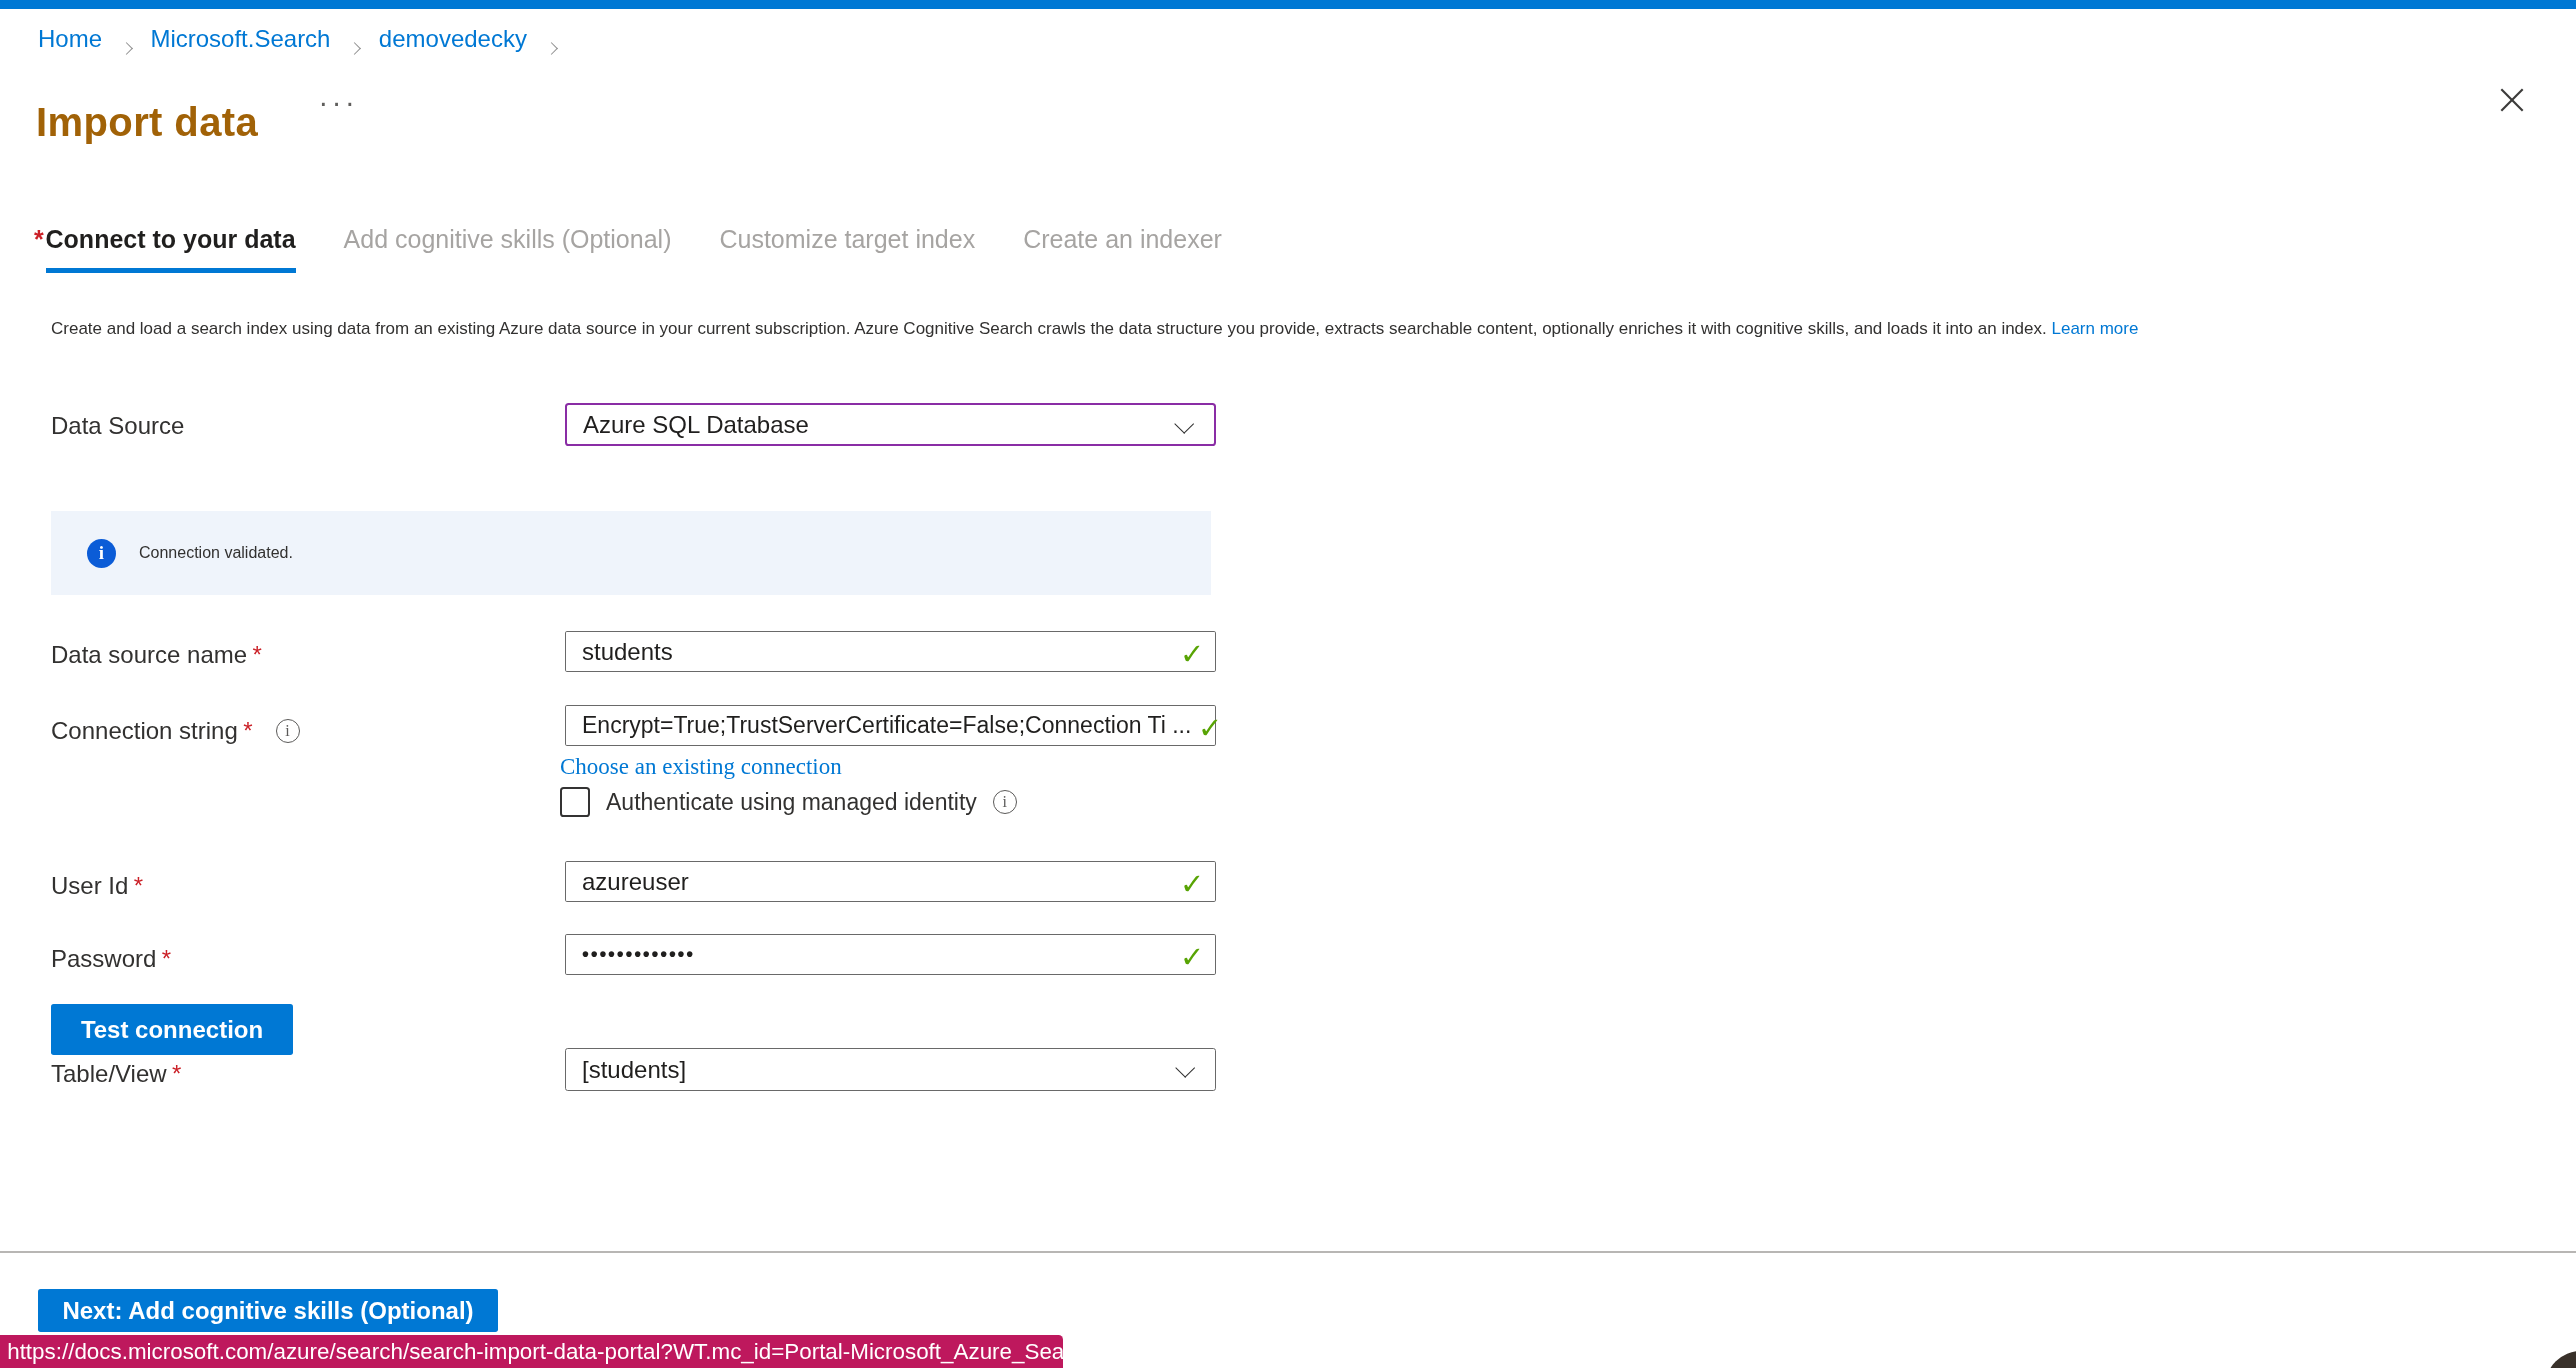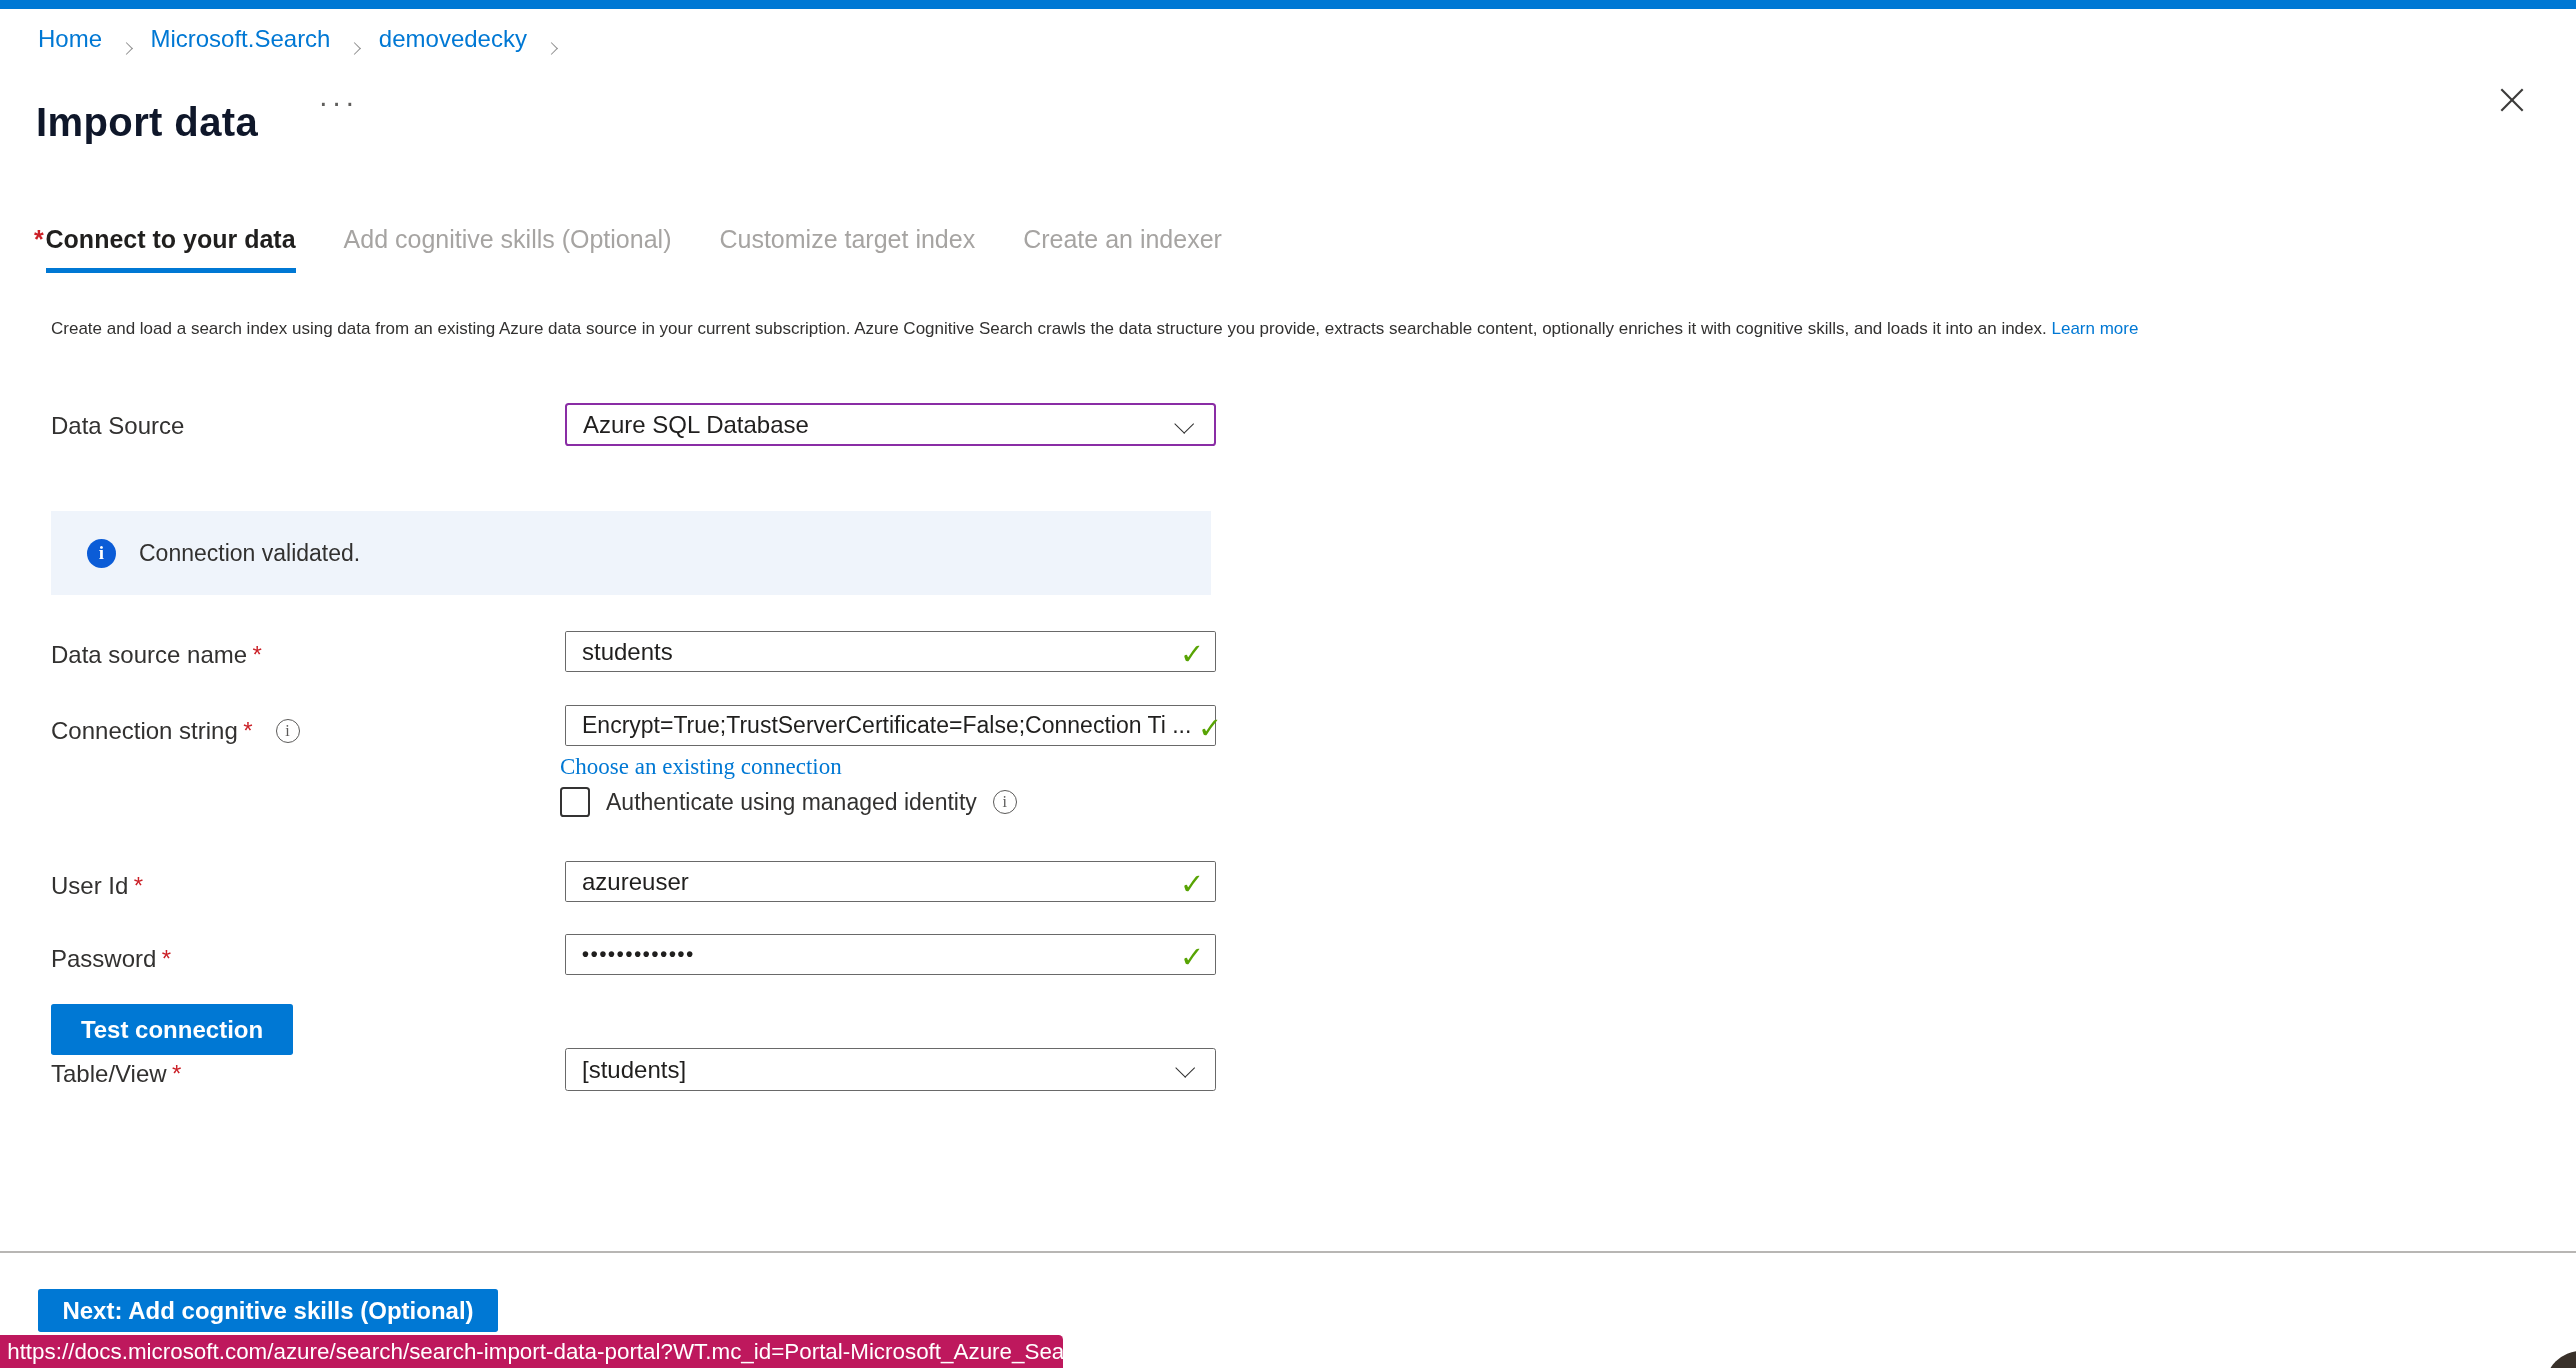--- a/index.html
+++ b/index.html
@@ -7,21 +7,21 @@
     position:relative;width:2576px;height:1369px;overflow:hidden;background:#ffffff;
     font-family:"Liberation Sans","DejaVu Sans",sans-serif;color:#323130;
   }
   
   .topbar{position:absolute;left:0;top:0;width:2576px;height:9px;background:#0078d4;}
   
   .breadcrumb{position:absolute;left:38px;top:25px;display:flex;align-items:flex-end;gap:19.7px;font-size:24px;}
   .crumb{color:#0078d4;text-decoration:none;cursor:pointer;}
   .crumb-sep{width:8px;height:8px;border-top:1.8px solid #8f8f8f;border-right:1.8px solid #8f8f8f;transform:rotate(45deg);margin-top:1.8px;}
   
-  .page-title{position:absolute;left:36px;top:73px;font-size:40px;font-weight:700;color:#0f172a;letter-spacing:0.4px;}
+  .page-title{position:absolute;left:36px;top:73px;font-size:40px;font-weight:700;color:#a16207;letter-spacing:0.4px;}
   .ellipsis-btn{position:absolute;left:315px;top:82px;border:none;background:none;font-size:29px;color:#5f5e5c;letter-spacing:3.6px;cursor:pointer;padding:3.6px;}
   .close-btn{position:absolute;left:2496px;top:84px;width:32px;height:32px;border:none;background:none;cursor:pointer;padding:0;}
   .close-btn svg{display:block;}
   
   .tabs{position:absolute;left:34px;top:225px;display:flex;align-items:flex-start;gap:48px;font-size:25px;}
   .tab{display:flex;align-items:flex-start;cursor:pointer;}
   .tab .req{color:#cb2128;font-weight:700;margin-right:1.8px;font-size:25px;}
   .tab .lbl{color:#a6a4a2;padding-bottom:19.7px;}
   .tab.active .lbl{color:#201f1e;font-weight:700;border-bottom:5.4px solid #0078d4;padding-bottom:14.3px;}
   
@@ -34,21 +34,21 @@
   .field .val{margin-left:16px;font-size:24px;color:#201f1e;white-space:nowrap;overflow:hidden;}
   .select{border-radius:3.6px;cursor:pointer;}
   .select-purple{border:2.7px solid #8a2da5;}
   .chevron-icon{position:absolute;right:23px;top:11.6px;width:13.4px;height:13.4px;border-right:1.8px solid #2f2f2f;border-bottom:1.8px solid #2f2f2f;transform:rotate(45deg);}
   .check-icon{position:absolute;right:10.7px;top:4.5px;font-size:29px;color:#58a404;font-weight:700;}
   .check-overlap{right:-7.2px;}
   .info-icon{display:inline-flex;align-items:center;justify-content:center;width:24px;height:24px;border:1.8px solid #5b5a59;border-radius:50%;color:#5b5a59;font-size:16px;box-sizing:border-box;font-family:"Liberation Serif","DejaVu Serif",serif;}
   
   .banner{position:absolute;left:51px;top:511px;width:1160px;height:84px;background:#eff4fb;display:flex;align-items:center;}
   .banner-icon{width:29px;height:29px;border-radius:50%;background:#0b5cd7;color:#fff;margin-left:36px;display:flex;align-items:center;justify-content:center;font-size:19px;font-weight:700;font-family:"Liberation Serif","DejaVu Serif",serif;}
-  .banner-text{margin-left:23px;font-size:23px;color:#323130;}
+  .banner-text{margin-left:23px;font-size:16px;color:#323130;}
   
   .link{position:absolute;color:#0078d4;font-size:23px;cursor:pointer;text-decoration:none;}
   .mi-row{position:absolute;left:560px;top:787px;display:flex;align-items:center;gap:16px;}
   .checkbox{width:30px;height:30px;border:2.7px solid #343333;border-radius:3.6px;background:#fff;box-sizing:border-box;cursor:pointer;}
   .mi-label{font-size:23px;color:#323130;}
   
   .btn-primary{position:absolute;background:#0078d4;color:#ffffff;border:none;border-radius:2.7px;font-size:24px;font-weight:700;cursor:pointer;font-family:inherit;}
   .test-btn{left:51px;top:1004px;width:242px;height:51px;}
   .next-btn{left:38px;top:1289px;width:460px;height:43px;}
   

